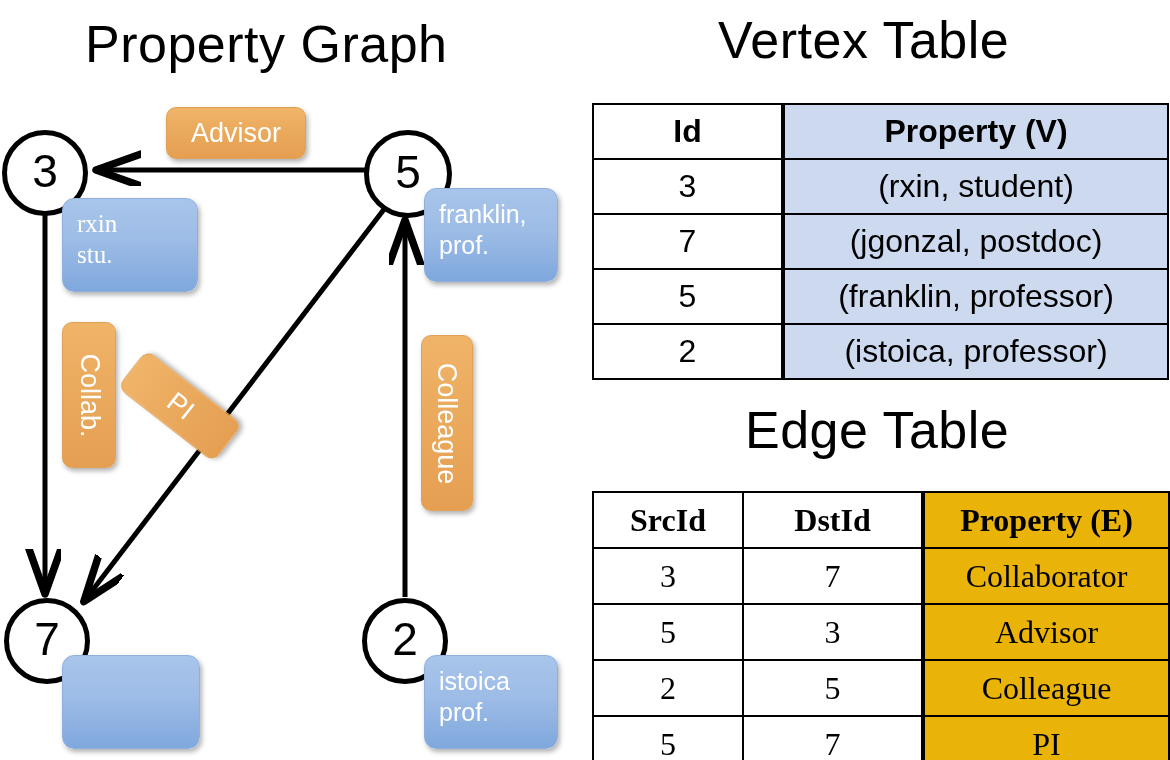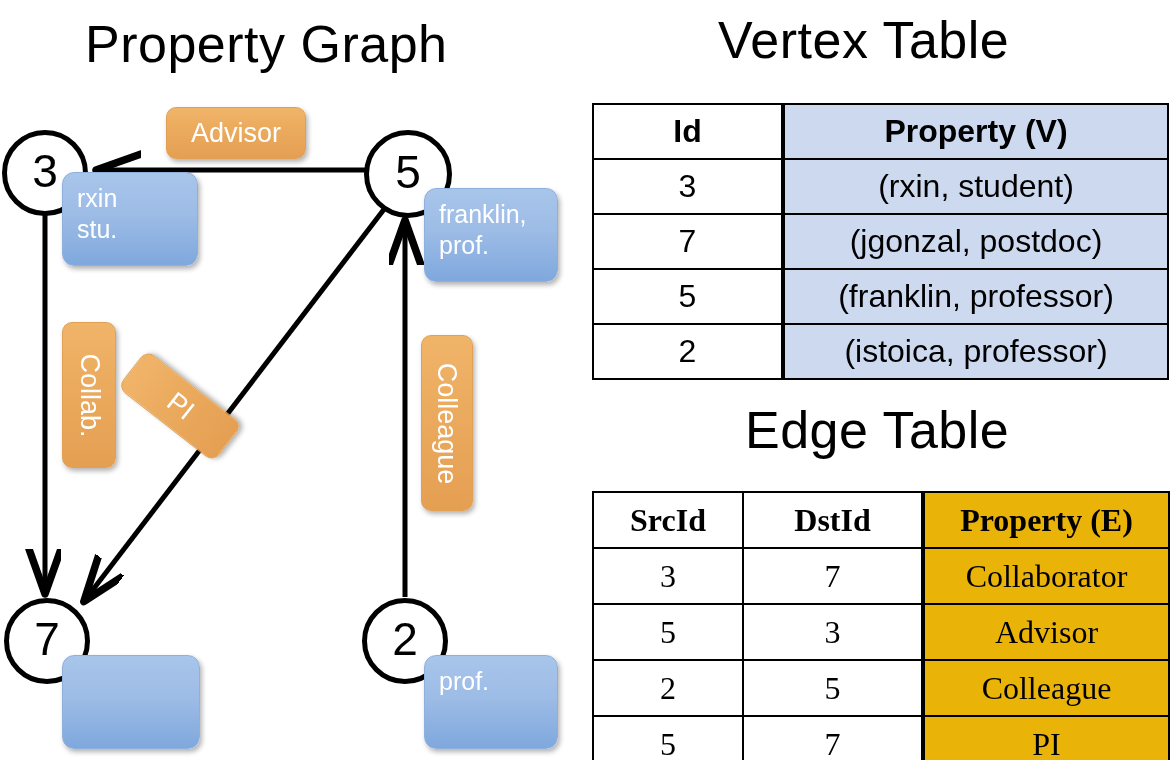--- a/index.html
+++ b/index.html
@@ -175,34 +175,35 @@
     <div class="vertex" style="left:364px; top:130px; width:88px; height:88px;">
       <span>5</span>
     </div>
     <div class="vertex" style="left:4px;   top:598px; width:86px; height:86px;">
       <span>7</span>
     </div>
     <div class="vertex" style="left:362px; top:598px; width:86px; height:86px;">
       <span>2</span>
     </div>
 
-    <div class="prop-box" style="left:62px; top:172px; width:136px; height:94px;">
+    <div class="prop-box" style="left:62px; top:198px; width:136px; height:94px;font-family:Liberation Serif, serif;">
       <div>rxin</div>
       <div>stu.</div>
     </div>
 
     <div class="prop-box" style="left:424px; top:188px; width:134px; height:94px;">
       <div>franklin,</div>
       <div>prof.</div>
     </div>
 
     <div class="prop-box" style="left:62px; top:655px; width:138px; height:94px;">
     </div>
 
     <div class="prop-box" style="left:424px; top:655px; width:134px; height:94px;">
+      <div>istoica</div>
       <div>prof.</div>
     </div>
 
     <div class="edge-label" style="left:166px; top:107px; width:140px; height:52px;">
       <span>Advisor</span>
     </div>
 
     <div class="edge-label vertical" style="left:62px; top:322px; width:54px; height:146px;">
       <span>Collab.</span>
     </div>

